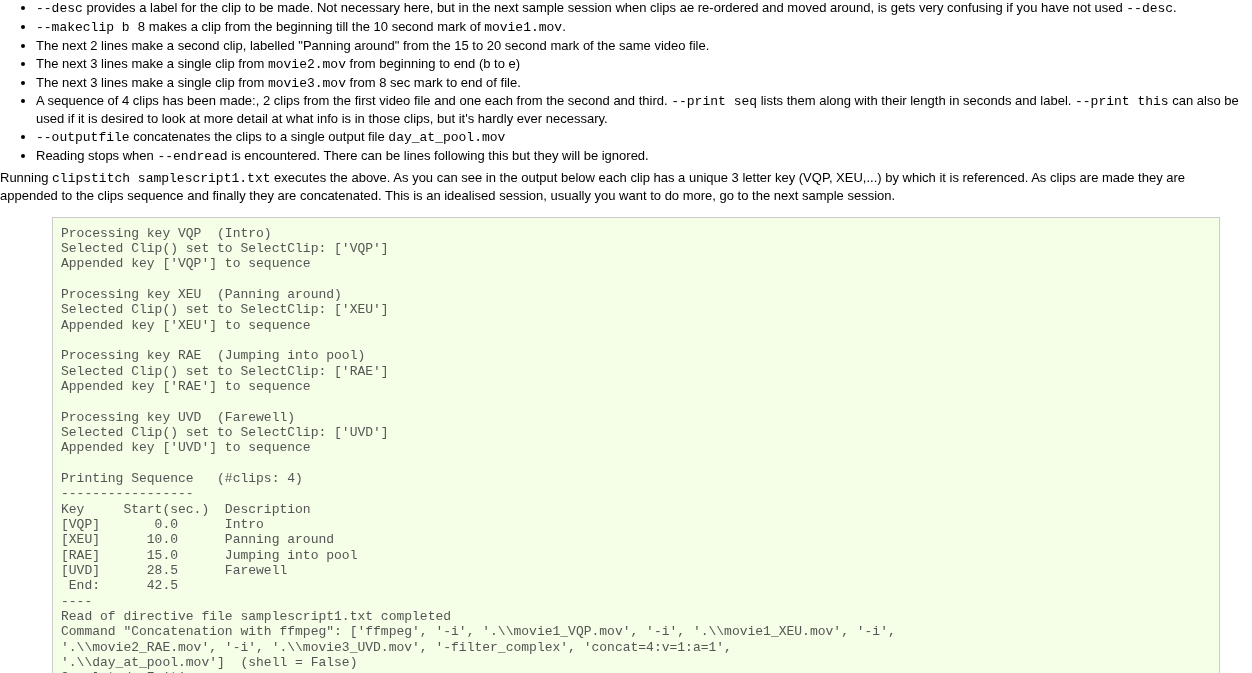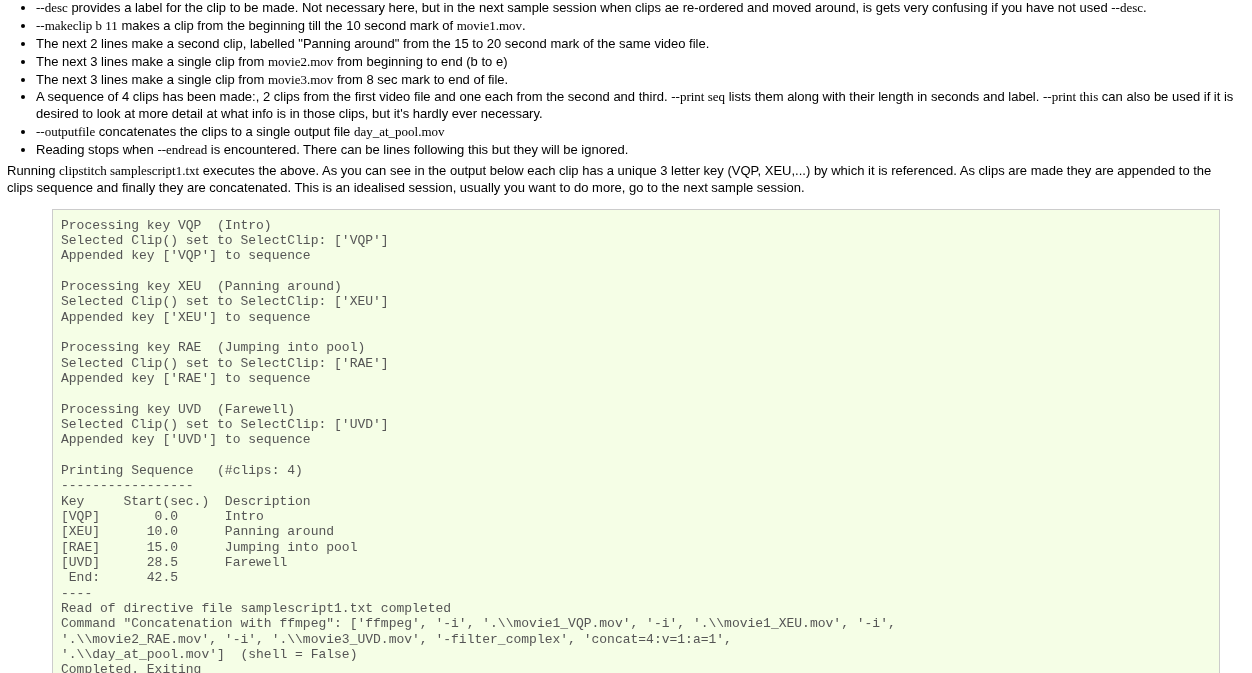--- a/index.html
+++ b/index.html
@@ -12,47 +12,46 @@
     background: #fff;
   }
   ul {
     margin: 0 0 4px 0;
     padding-left: 36px;
   }
   li {
     margin-bottom: 1px;
   }
   code, .mono {
-    font-family: Liberation Serif, serif;
+    font-family: Liberation Mono, monospace;
     font-size: 13px;
   }
   .para {
     margin: 0 12px 4px 0;
-    padding-left: 7px;
   }
   pre.output {
     background: #f5fee6;
     border: 1px solid #ccc;
     margin: 12px 0 0 52px;
     margin-right: 32px;
     padding: 8px 8px 8px 8px;
     font-family: "Courier New", Courier, monospace;
     font-size: 13px;
     line-height: 1.18;
     color: #555;
     white-space: pre;
     overflow: hidden;
   }
 </style>
 </head>
 <body>
 
 <ul id="bullet-list">
     <li><code class="mono">--desc</code> provides a label for the clip to be made. Not necessary here, but in the next sample session when clips ae re-ordered and moved around, is gets very confusing if you have not used <code class="mono">--desc</code>.</li>
-    <li><code class="mono">--makeclip b 11</code> makes a clip from the beginning till the 10 second mark of <code class="mono">movie1.mov</code>.</li>
+    <li><code class="mono">--makeclip b 8</code> makes a clip from the beginning till the 10 second mark of <code class="mono">movie1.mov</code>.</li>
     <li>The next 2 lines make a second clip, labelled "Panning around" from the 15 to 20 second mark of the same video file.</li>
     <li>The next 3 lines make a single clip from <code class="mono">movie2.mov</code> from beginning to end (b to e)</li>
     <li>The next 3 lines make a single clip from <code class="mono">movie3.mov</code> from 8 sec mark to end of file.</li>
     <li>A sequence of 4 clips has been made:, 2 clips from the first video file and one each from the second and third. <code class="mono">--print seq</code> lists them along with their length in seconds and label. <code class="mono">--print this</code> can also be used if it is desired to look at more detail at what info is in those clips, but it's hardly ever necessary.</li>
     <li><code class="mono">--outputfile</code> concatenates the clips to a single output file <code class="mono">day_at_pool.mov</code></li>
     <li>Reading stops when <code class="mono">--endread</code> is encountered. There can be lines following this but they will be ignored.</li>
   </ul>
 
 <p class="para" id="running-paragraph">Running <code class="mono">clipstitch samplescript1.txt</code> executes the above. As you can see in the output below each clip has a unique 3 letter key (VQP, XEU,...) by which it is referenced. As clips are made they are appended to the clips sequence and finally they are concatenated. This is an idealised session, usually you want to do more, go to the next sample session.</p>
 

